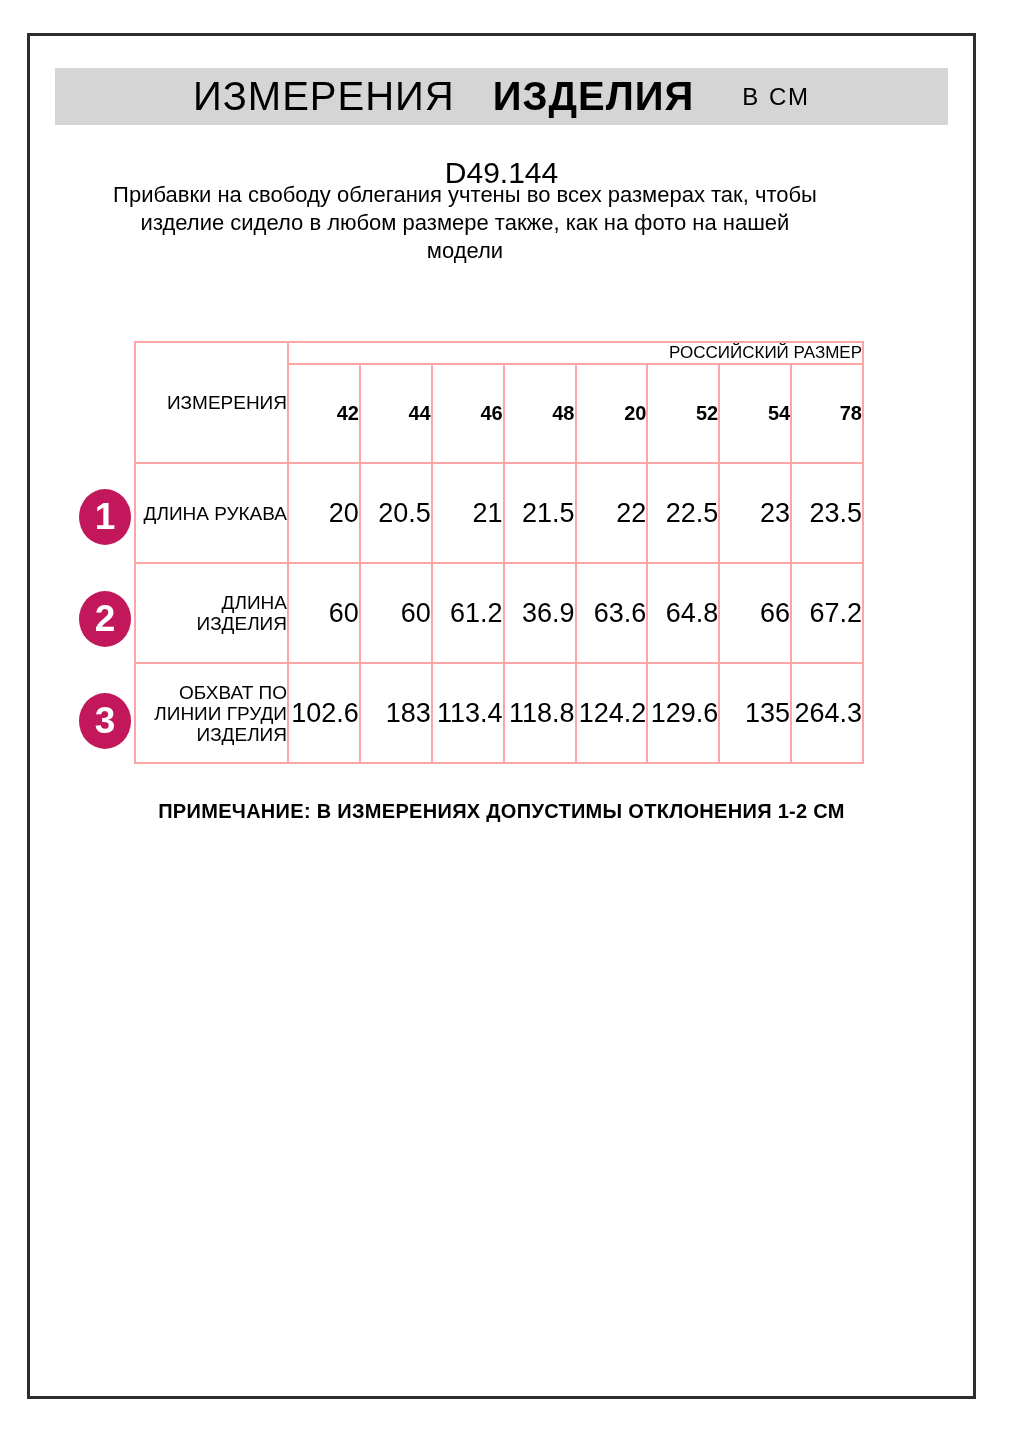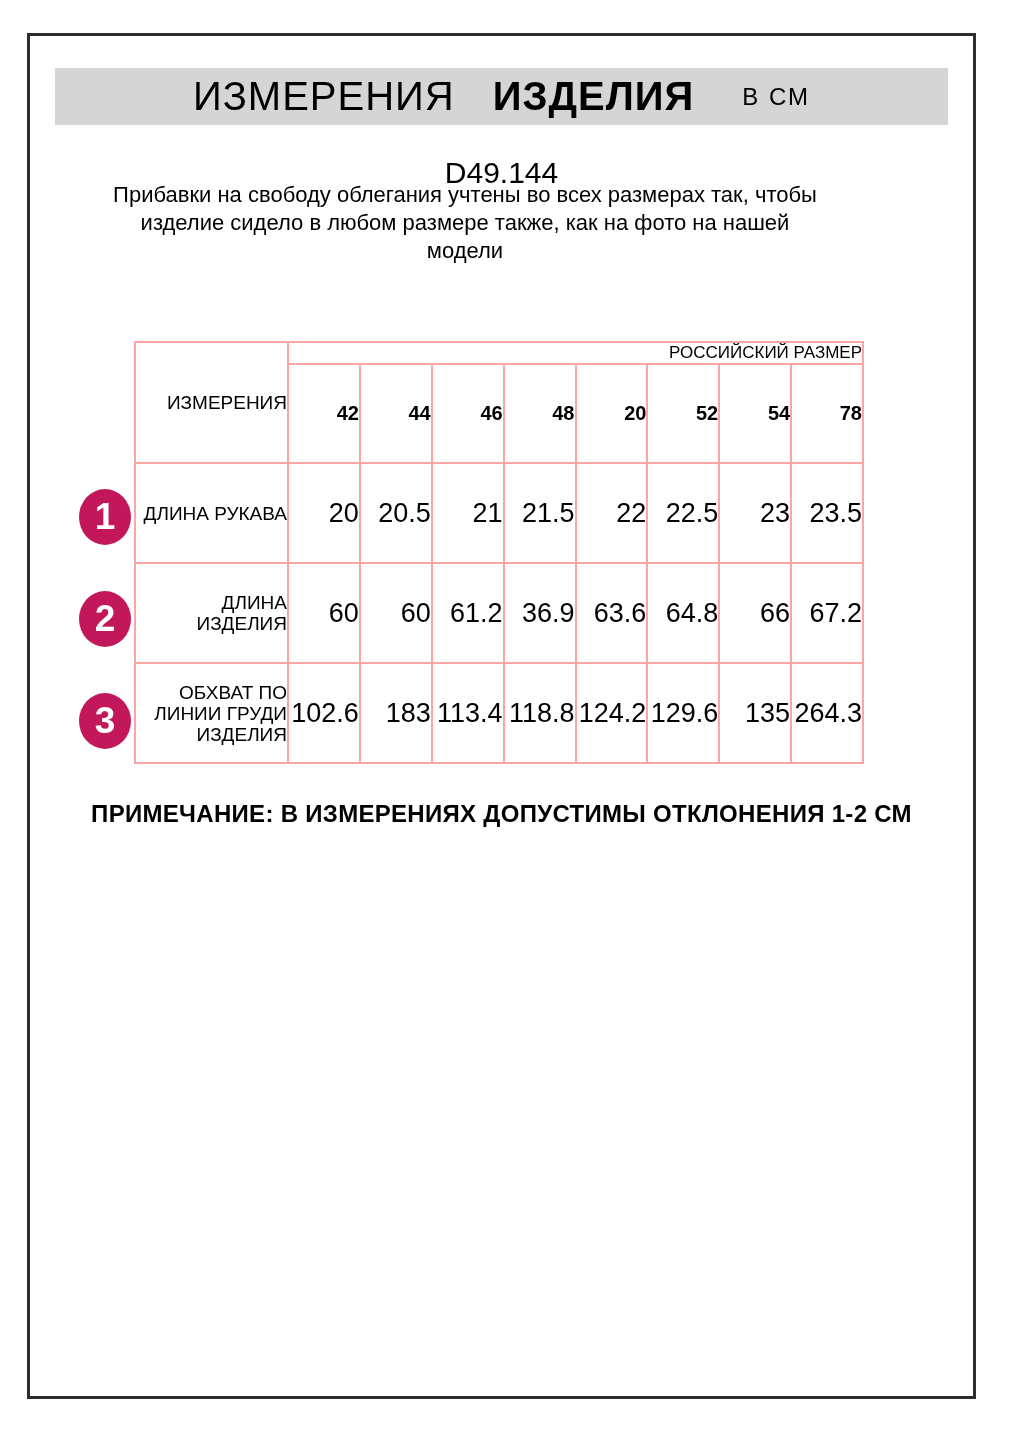--- a/index.html
+++ b/index.html
@@ -42,21 +42,21 @@
   .badge{
     position:absolute;left:79px;width:52px;height:56px;border-radius:50%;
     background:#c2185b;color:#fff;font-weight:bold;font-size:37px;
     display:flex;align-items:center;justify-content:center;
   }
   .badge.b1{top:489px;}
   .badge.b2{top:591px;}
   .badge.b3{top:693px;}
   .note{
     position:absolute;left:27px;top:800px;width:949px;
-    text-align:center;font-size:24px;font-weight:bold;letter-spacing:0.3px;
+    text-align:center;font-size:20px;font-weight:bold;letter-spacing:0.3px;
   }
 </style>
 </head>
 <body>
 
 <div class="frame"></div>
 
 <div class="header-bar">
   <span class="h-word">ИЗМЕРЕНИЯ</span>
   <span class="h-word h-bold">ИЗДЕЛИЯ</span>

